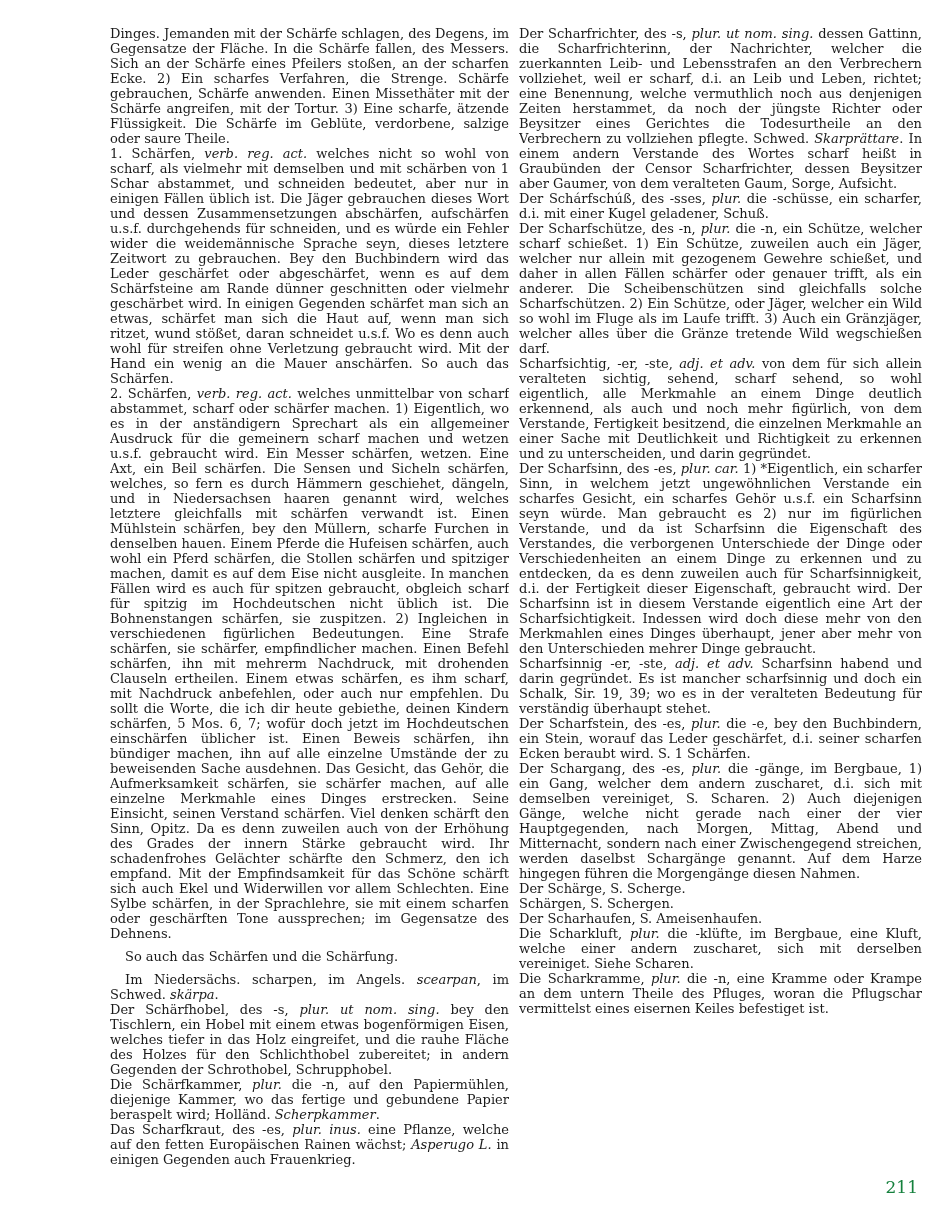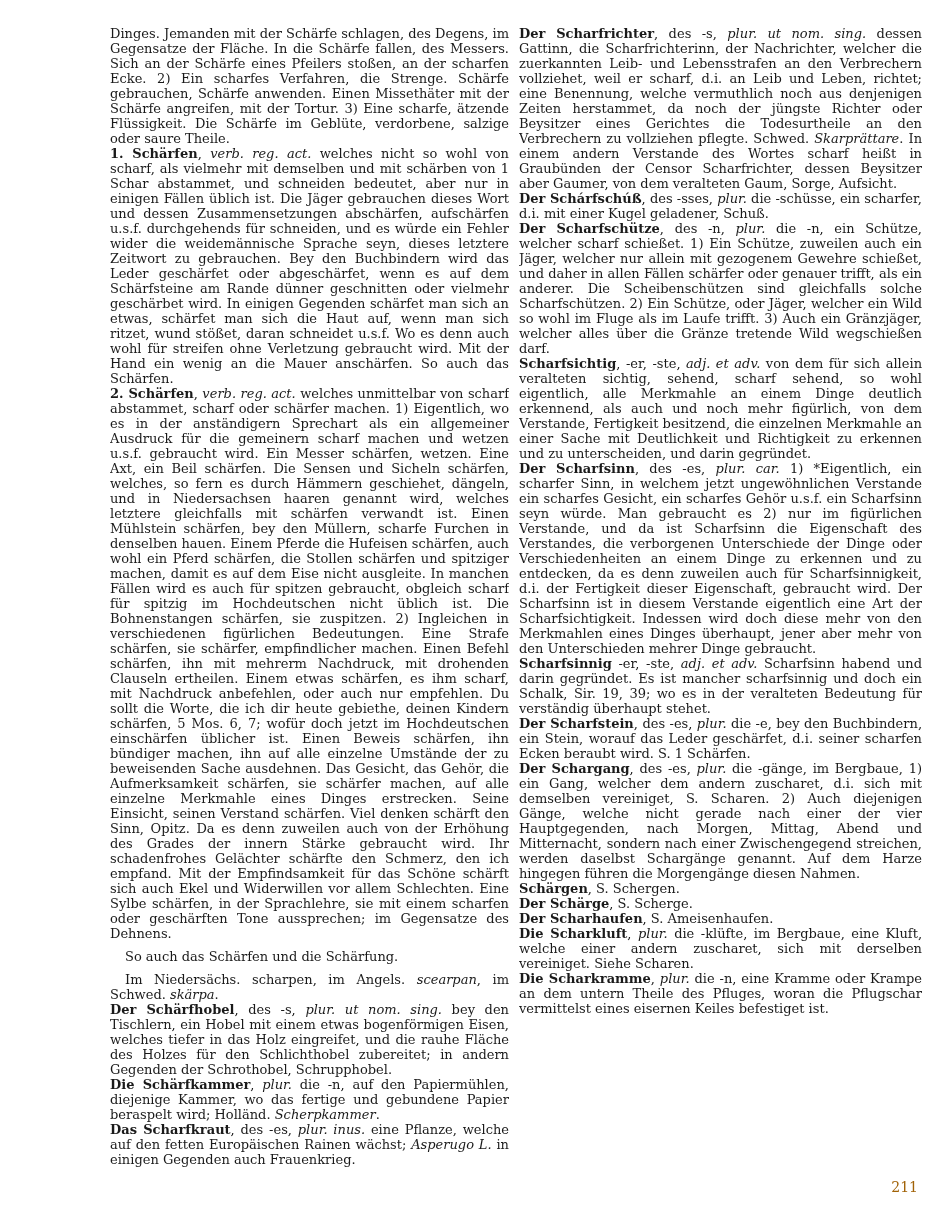--- a/index.html
+++ b/index.html
@@ -22,29 +22,29 @@
     font-size: 13px;
     line-height: 15px;
     text-align: justify;
     overflow: hidden;
   }
   .col-left  { left: 110px; width: 399px; height: 1172px; }
   .col-right { left: 519px; width: 403px; height: 1150px; }
   p.para { margin: 0; padding: 0; }
   p.para.indent { text-indent: 15px; margin-top: 8px; }
   .seg-n { font-style: normal; font-weight: normal; }
-  .seg-b { font-weight: bold; margin-top: 40px; }
+  .seg-b { font-weight: normal; margin-top: 40px; }
   .seg-i { font-style: italic; }
   .page-number {
     position: absolute;
     top: 1180px;
     right: 17px;
-    font-size: 14px;
+    font-size: 17px;
     line-height: 15px;
-    color: #a16207;
+    color: #15803d;
   }
 </style>
 </head>
 <body>
 
 <div class="page">
   <div class="col col-left">
       <p class="para"><span class="seg-n">Dinges. Jemanden mit der Schärfe schlagen, des Degens, im Gegensatze der Fläche. In die Schärfe fallen, des Messers. Sich an der Schärfe eines Pfeilers stoßen, an der scharfen Ecke. 2) Ein scharfes Verfahren, die Strenge. Schärfe gebrauchen, Schärfe anwenden. Einen Missethäter mit der Schärfe angreifen, mit der Tortur. 3) Eine scharfe, ätzende Flüssigkeit. Die Schärfe im Geblüte, verdorbene, salzige oder saure Theile.</span></p>
       <p class="para"><span class="seg-b">1. Schärfen</span><span class="seg-n">, </span><span class="seg-i">verb. reg. act.</span><span class="seg-n"> welches nicht so wohl von scharf, als vielmehr mit demselben und mit schärben von 1 Schar abstammet, und schneiden bedeutet, aber nur in einigen Fällen üblich ist. Die Jäger gebrauchen dieses Wort und dessen Zusammensetzungen abschärfen, aufschärfen u.s.f. durchgehends für schneiden, und es würde ein Fehler wider die weidemännische Sprache seyn, dieses letztere Zeitwort zu gebrauchen. Bey den Buchbindern wird das Leder geschärfet oder abgeschärfet, wenn es auf dem Schärfsteine am Rande dünner geschnitten oder vielmehr geschärbet wird. In einigen Gegenden schärfet man sich an etwas, schärfet man sich die Haut auf, wenn man sich ritzet, wund stößet, daran schneidet u.s.f. Wo es denn auch wohl für streifen ohne Verletzung gebraucht wird. Mit der Hand ein wenig an die Mauer anschärfen. So auch das Schärfen.</span></p>
       <p class="para"><span class="seg-b">2. Schärfen</span><span class="seg-n">, </span><span class="seg-i">verb. reg. act.</span><span class="seg-n"> welches unmittelbar von scharf abstammet, scharf oder schärfer machen. 1) Eigentlich, wo es in der anständigern Sprechart als ein allgemeiner Ausdruck für die gemeinern scharf machen und wetzen u.s.f. gebraucht wird. Ein Messer schärfen, wetzen. Eine Axt, ein Beil schärfen. Die Sensen und Sicheln schärfen, welches, so fern es durch Hämmern geschiehet, dängeln, und in Niedersachsen haaren genannt wird, welches letztere gleichfalls mit schärfen verwandt ist. Einen Mühlstein schärfen, bey den Müllern, scharfe Furchen in denselben hauen. Einem Pferde die Hufeisen schärfen, auch wohl ein Pferd schärfen, die Stollen schärfen und spitziger machen, damit es auf dem Eise nicht ausgleite. In manchen Fällen wird es auch für spitzen gebraucht, obgleich scharf für spitzig im Hochdeutschen nicht üblich ist. Die Bohnenstangen schärfen, sie zuspitzen. 2) Ingleichen in verschiedenen figürlichen Bedeutungen. Eine Strafe schärfen, sie schärfer, empfindlicher machen. Einen Befehl schärfen, ihn mit mehrerm Nachdruck, mit drohenden Clauseln ertheilen. Einem etwas schärfen, es ihm scharf, mit Nachdruck anbefehlen, oder auch nur empfehlen. Du sollt die Worte, die ich dir heute gebiethe, deinen Kindern schärfen, 5 Mos. 6, 7; wofür doch jetzt im Hochdeutschen einschärfen üblicher ist. Einen Beweis schärfen, ihn bündiger machen, ihn auf alle einzelne Umstände der zu beweisenden Sache ausdehnen. Das Gesicht, das Gehör, die Aufmerksamkeit schärfen, sie schärfer machen, auf alle einzelne Merkmahle eines Dinges erstrecken. Seine Einsicht, seinen Verstand schärfen. Viel denken schärft den Sinn, Opitz. Da es denn zuweilen auch von der Erhöhung des Grades der innern Stärke gebraucht wird. Ihr schadenfrohes Gelächter schärfte den Schmerz, den ich empfand. Mit der Empfindsamkeit für das Schöne schärft sich auch Ekel und Widerwillen vor allem Schlechten. Eine Sylbe schärfen, in der Sprachlehre, sie mit einem scharfen oder geschärften Tone aussprechen; im Gegensatze des Dehnens.</span></p>
@@ -56,20 +56,20 @@
     </div>
   <div class="col col-right">
       <p class="para"><span class="seg-b">Der Scharfrichter</span><span class="seg-n">, des -s, </span><span class="seg-i">plur. ut nom. sing.</span><span class="seg-n"> dessen Gattinn, die Scharfrichterinn, der Nachrichter, welcher die zuerkannten Leib- und Lebensstrafen an den Verbrechern vollziehet, weil er scharf, d.i. an Leib und Leben, richtet; eine Benennung, welche vermuthlich noch aus denjenigen Zeiten herstammet, da noch der jüngste Richter oder Beysitzer eines Gerichtes die Todesurtheile an den Verbrechern zu vollziehen pflegte. Schwed. </span><span class="seg-i">Skarprättare</span><span class="seg-n">. In einem andern Verstande des Wortes scharf heißt in Graubünden der Censor Scharfrichter, dessen Beysitzer aber Gaumer, von dem veralteten Gaum, Sorge, Aufsicht.</span></p>
       <p class="para"><span class="seg-b">Der Schárfschúß</span><span class="seg-n">, des -sses, </span><span class="seg-i">plur.</span><span class="seg-n"> die -schüsse, ein scharfer, d.i. mit einer Kugel geladener, Schuß.</span></p>
       <p class="para"><span class="seg-b">Der Scharfschütze</span><span class="seg-n">, des -n, </span><span class="seg-i">plur.</span><span class="seg-n"> die -n, ein Schütze, welcher scharf schießet. 1) Ein Schütze, zuweilen auch ein Jäger, welcher nur allein mit gezogenem Gewehre schießet, und daher in allen Fällen schärfer oder genauer trifft, als ein anderer. Die Scheibenschützen sind gleichfalls solche Scharfschützen. 2) Ein Schütze, oder Jäger, welcher ein Wild so wohl im Fluge als im Laufe trifft. 3) Auch ein Gränzjäger, welcher alles über die Gränze tretende Wild wegschießen darf.</span></p>
       <p class="para"><span class="seg-b">Scharfsichtig</span><span class="seg-n">, -er, -ste, </span><span class="seg-i">adj. et adv.</span><span class="seg-n"> von dem für sich allein veralteten sichtig, sehend, scharf sehend, so wohl eigentlich, alle Merkmahle an einem Dinge deutlich erkennend, als auch und noch mehr figürlich, von dem Verstande, Fertigkeit besitzend, die einzelnen Merkmahle an einer Sache mit Deutlichkeit und Richtigkeit zu erkennen und zu unterscheiden, und darin gegründet.</span></p>
       <p class="para"><span class="seg-b">Der Scharfsinn</span><span class="seg-n">, des -es, </span><span class="seg-i">plur. car.</span><span class="seg-n"> 1) *Eigentlich, ein scharfer Sinn, in welchem jetzt ungewöhnlichen Verstande ein scharfes Gesicht, ein scharfes Gehör u.s.f. ein Scharfsinn seyn würde. Man gebraucht es 2) nur im figürlichen Verstande, und da ist Scharfsinn die Eigenschaft des Verstandes, die verborgenen Unterschiede der Dinge oder Verschiedenheiten an einem Dinge zu erkennen und zu entdecken, da es denn zuweilen auch für Scharfsinnigkeit, d.i. der Fertigkeit dieser Eigenschaft, gebraucht wird. Der Scharfsinn ist in diesem Verstande eigentlich eine Art der Scharfsichtigkeit. Indessen wird doch diese mehr von den Merkmahlen eines Dinges überhaupt, jener aber mehr von den Unterschieden mehrer Dinge gebraucht.</span></p>
       <p class="para"><span class="seg-b">Scharfsinnig</span><span class="seg-n"> -er, -ste, </span><span class="seg-i">adj. et adv.</span><span class="seg-n"> Scharfsinn habend und darin gegründet. Es ist mancher scharfsinnig und doch ein Schalk, Sir. 19, 39; wo es in der veralteten Bedeutung für verständig überhaupt stehet.</span></p>
       <p class="para"><span class="seg-b">Der Scharfstein</span><span class="seg-n">, des -es, </span><span class="seg-i">plur.</span><span class="seg-n"> die -e, bey den Buchbindern, ein Stein, worauf das Leder geschärfet, d.i. seiner scharfen Ecken beraubt wird. S. 1 Schärfen.</span></p>
       <p class="para"><span class="seg-b">Der Schargang</span><span class="seg-n">, des -es, </span><span class="seg-i">plur.</span><span class="seg-n"> die -gänge, im Bergbaue, 1) ein Gang, welcher dem andern zuscharet, d.i. sich mit demselben vereiniget, S. Scharen. 2) Auch diejenigen Gänge, welche nicht gerade nach einer der vier Hauptgegenden, nach Morgen, Mittag, Abend und Mitternacht, sondern nach einer Zwischengegend streichen, werden daselbst Schargänge genannt. Auf dem Harze hingegen führen die Morgengänge diesen Nahmen.</span></p>
+      <p class="para"><span class="seg-b">Der Schärge</span><span class="seg-n">, S. Scherge.</span></p>
       <p class="para"><span class="seg-b">Schärgen</span><span class="seg-n">, S. Schergen.</span></p>
-      <p class="para"><span class="seg-b">Der Schärge</span><span class="seg-n">, S. Scherge.</span></p>
       <p class="para"><span class="seg-b">Der Scharhaufen</span><span class="seg-n">, S. Ameisenhaufen.</span></p>
       <p class="para"><span class="seg-b">Die Scharkluft</span><span class="seg-n">, </span><span class="seg-i">plur.</span><span class="seg-n"> die -klüfte, im Bergbaue, eine Kluft, welche einer andern zuscharet, sich mit derselben vereiniget. Siehe Scharen.</span></p>
       <p class="para"><span class="seg-b">Die Scharkramme</span><span class="seg-n">, </span><span class="seg-i">plur.</span><span class="seg-n"> die -n, eine Kramme oder Krampe an dem untern Theile des Pfluges, woran die Pflugschar vermittelst eines eisernen Keiles befestiget ist.</span></p>
     </div>
   <div class="page-number">211</div>
 </div>
 
 </body></html>

